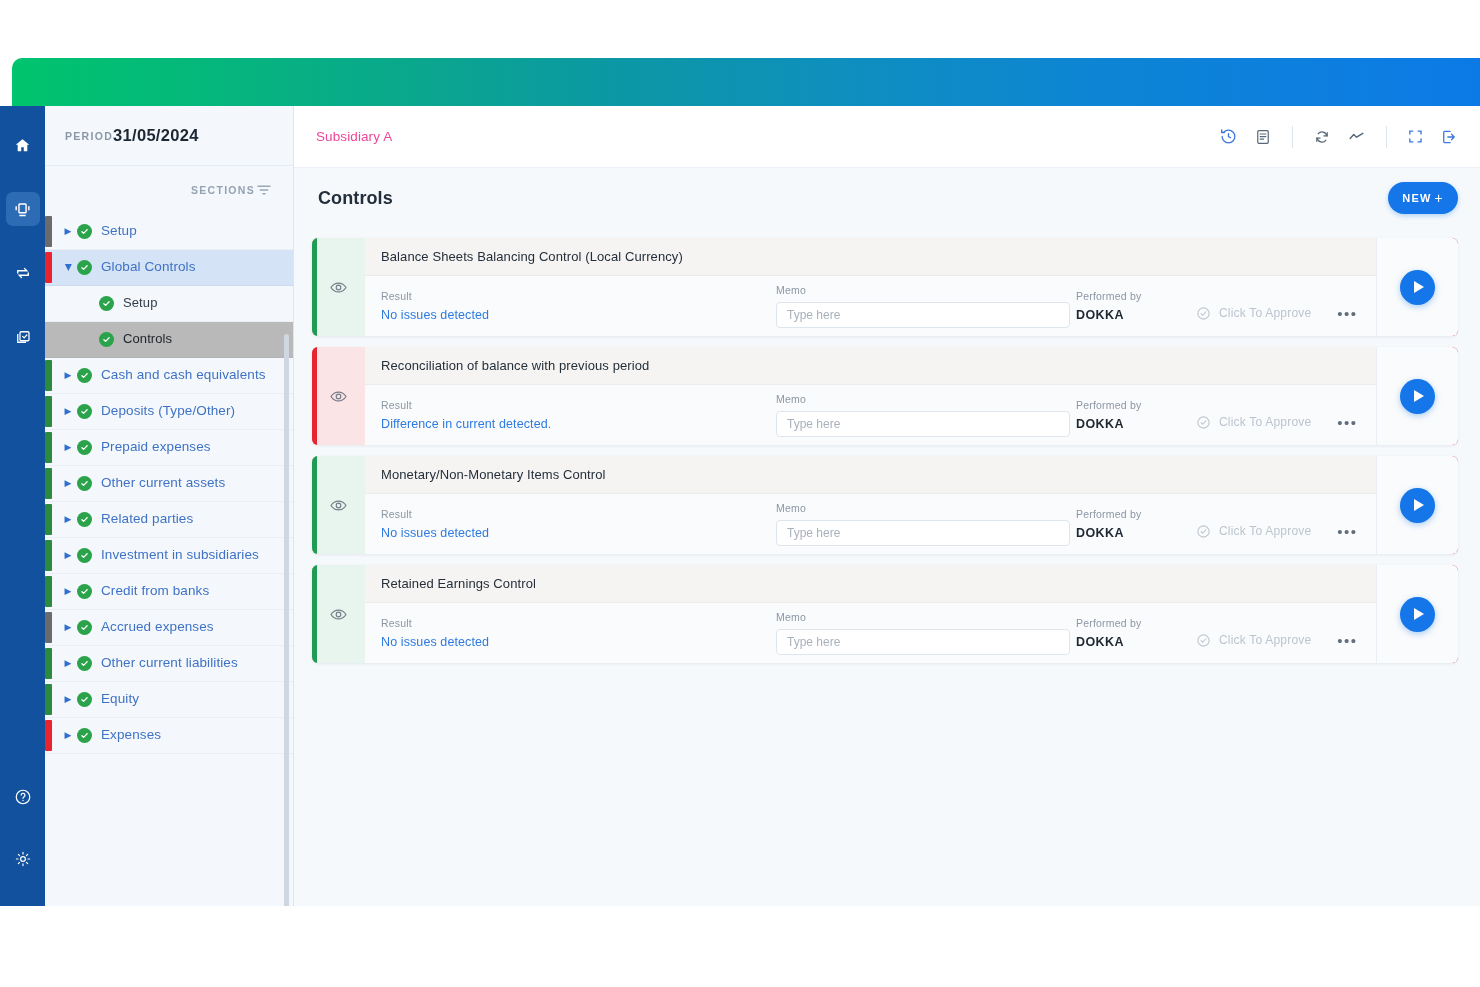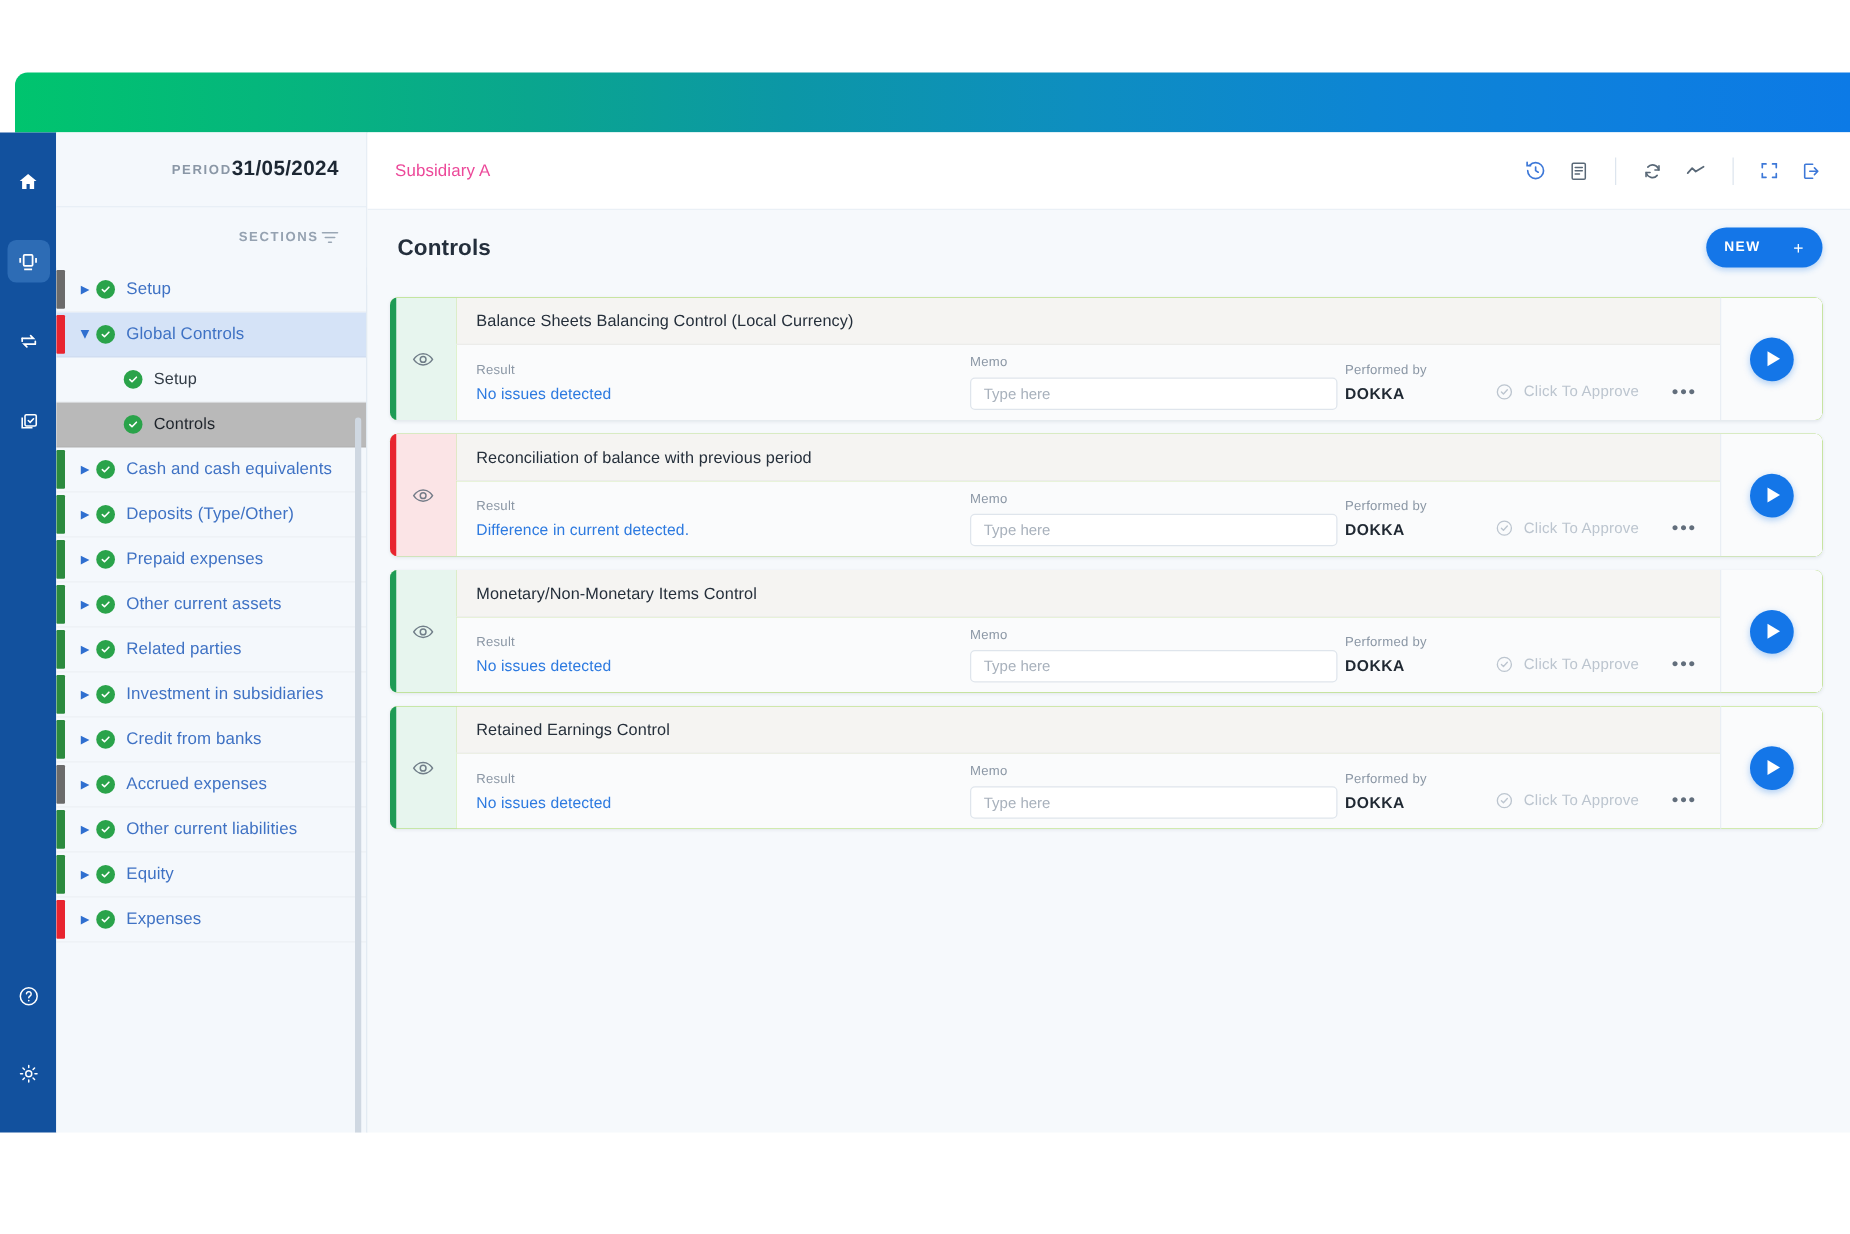--- a/index.html
+++ b/index.html
@@ -38,21 +38,21 @@
   .rail-bottom { position:absolute; bottom:30px; display:flex; flex-direction:column; align-items:center; gap:28px; }
   .rail-btn svg { display:block; }
 
   
   .sidebar {
     position:absolute; left:45px; top:0; width:249px; height:800px;
     background:#f4f8fc; border-right:1px solid #dde6ef;
     display:flex; flex-direction:column;
   }
   .period-row {
-    height:60px; display:flex; align-items:center; justify-content:flex-end;
+    height:60px; display:flex; align-items:center; justify-content:flex-start;
     padding:0 22px 0 20px; background:#f4f8fc;
     border-bottom:1px solid #e4ecf4;
   }
   .period-label {
     font-size:10.5px; letter-spacing:1.3px; color:#8a97a6; font-weight:600;
   }
   .period-value { font-size:16.5px; font-weight:700; color:#1c2733; letter-spacing:.3px; }
 
   .sections-row {
     height:48px; display:flex; align-items:center; justify-content:flex-end;
@@ -117,30 +117,30 @@
 
   .content-head {
     height:60px; display:flex; align-items:center; padding:0 22px 0 24px;
     background:#f6f9fc;
   }
   .page-title { font-size:18px; color:#242f3c; letter-spacing:.1px; }
   .new-btn {
     margin-left:auto; background:#1476e8; color:#fff;
     border:none; border-radius:16px; height:29px; padding:16px 14px;
     font-size:11px; letter-spacing:1.2px; font-weight:600;
-    display:flex; align-items:center; gap:26px; cursor:pointer;
+    display:flex; align-items:center; gap:3px; cursor:pointer;
     font-family:"Liberation Sans", sans-serif;
     box-shadow:0 2px 5px rgba(20,118,232,.3);
   }
   .new-btn .plus { font-size:14px; font-weight:400; line-height:1; }
 
   .cards { padding:10px 22px 0 18px; }
 
   .card {
-    display:flex; background:#84cc16; border-radius:6px; margin-bottom:11px;
+    display:flex; background:#b91c1c; border-radius:6px; margin-bottom:11px;
     overflow:hidden; box-shadow:0 1px 3px rgba(30,50,80,.09);
     min-height:98px;
   }
   .card-status {
     width:53px; flex:0 0 53px; position:relative;
     display:flex; align-items:center; justify-content:center;
   }
   .card-status .edge { position:absolute; left:0; top:0; bottom:0; width:5px; }
   .eye { color:#5d6a78; opacity:.85; display:flex; }
   .card.ok .card-status { background:#e7f5ee; }

